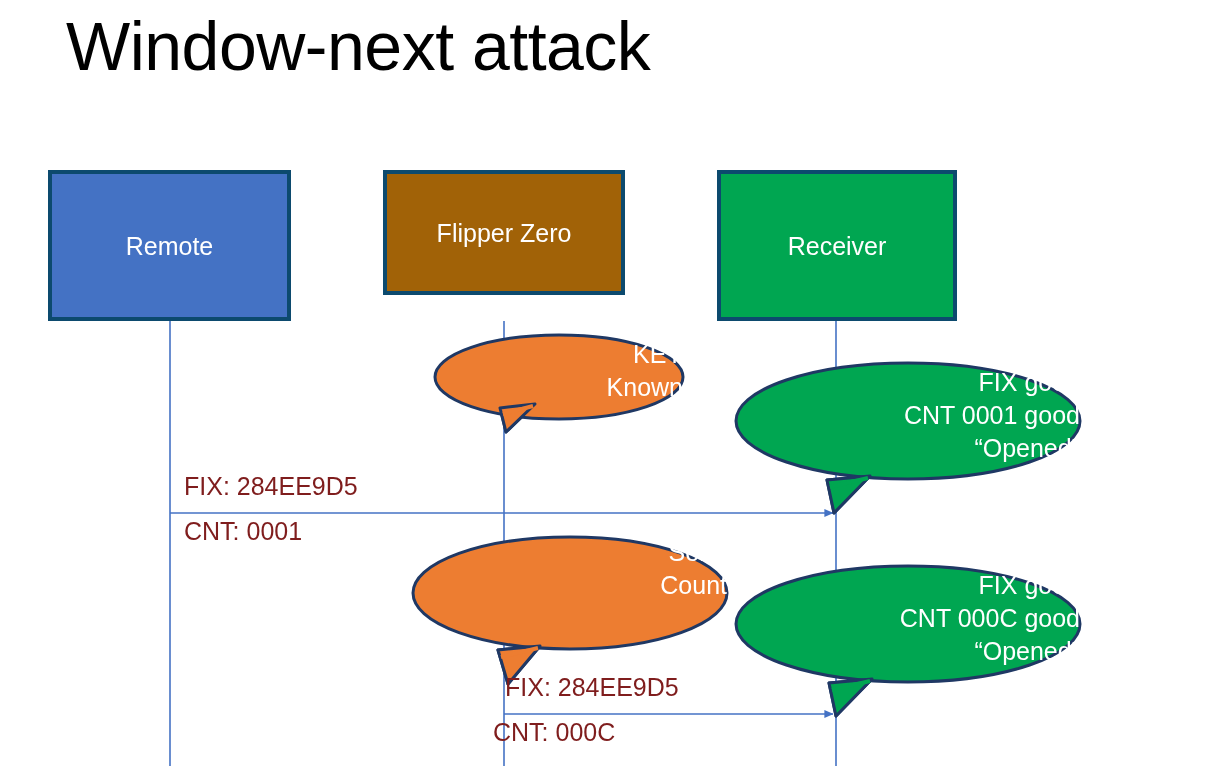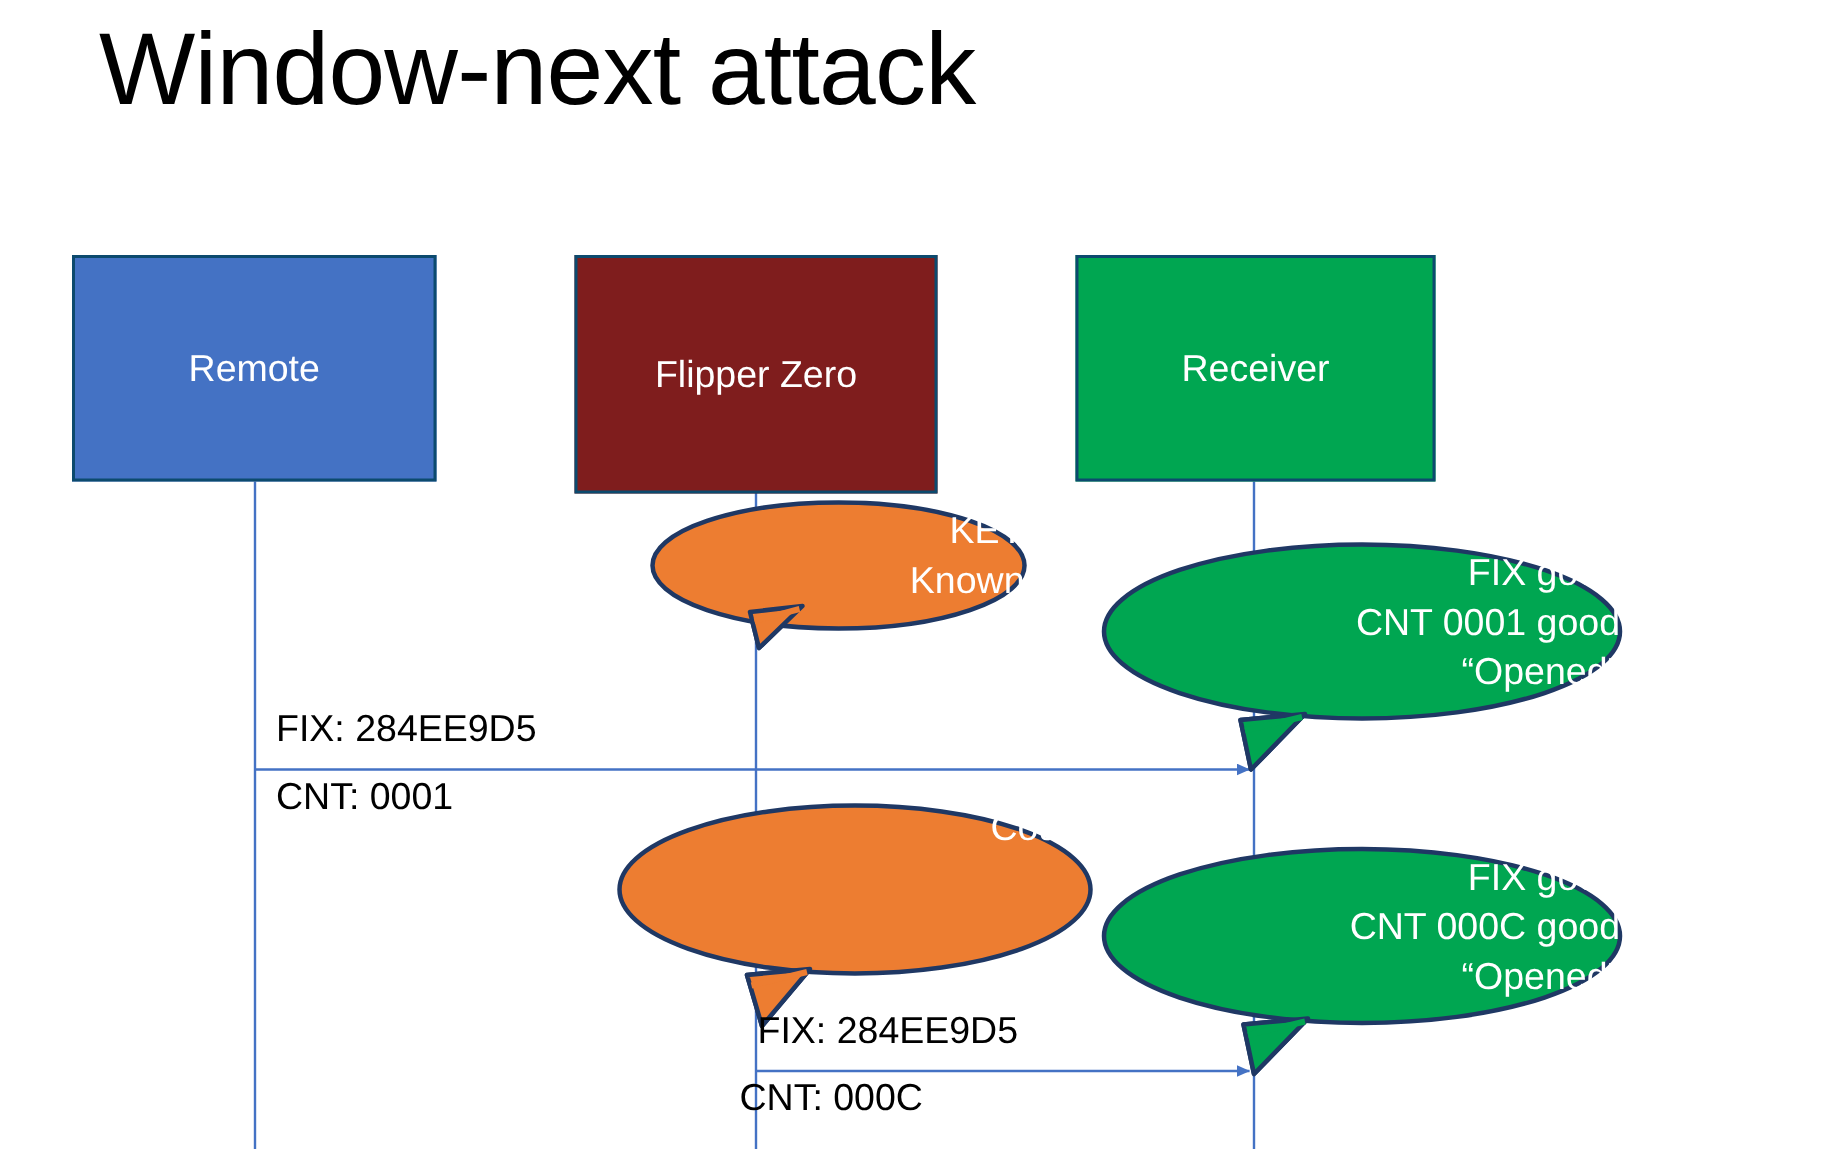--- a/index.html
+++ b/index.html
@@ -23,21 +23,21 @@
     letter-spacing:-0.5px;
     white-space:nowrap;
   }
 
   
   svg.layer{position:absolute;left:0;top:0;width:1221px;height:766px;}
 
   
   .actor{
     position:absolute;
-    border:2px solid #0c4a6e;
+    border:4px solid #0c4a6e;
     box-sizing:border-box;
     display:flex;
     align-items:center;
     justify-content:center;
     color:#ffffff;
     font-size:25px;
     line-height:30px;
     text-align:center;
   }
 
@@ -48,21 +48,21 @@
     text-align:right;
     font-size:25px;
     line-height:33px;
     pointer-events:none;
     white-space:nowrap;
   }
 
   
   .msg-line{
     position:absolute;
-    color:#000000;
+    color:#7f1d1d;
     font-size:25px;
     line-height:31px;
     white-space:nowrap;
     text-align:center;
   }
 </style>
 </head>
 <body>
 
 <div id="stage">
@@ -110,40 +110,41 @@
       <ellipse cx="908" cy="624" rx="172" ry="58" fill="#00A651" stroke="#1F3864" stroke-width="3"></ellipse>
       <path d="M836,716 L829,683 L872,679 Z" fill="#00A651" stroke="#1F3864" stroke-width="3" stroke-linejoin="round"></path>
       <path d="M832,690 L870,681" stroke="#00A651" stroke-width="4"></path>
     </g>
   </svg>
 
   <div class="actor" style="left:48px;top:170px;width:243px;height:151px;background:#4472C4;">
     <span>Remote</span>
   </div>
 
-  <div class="actor" style="left:383px;top:170px;width:242px;height:159px;background:#7f1d1d;">
+  <div class="actor" style="left:383px;top:170px;width:242px;height:125px;background:#a16207;">
     <span>Flipper Zero</span>
   </div>
 
   <div class="actor" style="left:717px;top:170px;width:240px;height:151px;background:#00A651;">
     <span>Receiver</span>
   </div>
 
   <div class="bubble-text" style="left:435px;top:338px;width:248px;">
     <div>KEY</div>
     <div>Known</div>
   </div>
 
   <div class="bubble-text" style="left:736px;top:366px;width:344px;">
     <div>FIX good</div>
     <div>CNT 0001 good</div>
     <div>“Opened”</div>
   </div>
 
   <div class="bubble-text" style="left:413px;top:536px;width:314px;">
+    <div>Send</div>
     <div>Count</div>
   </div>
 
   <div class="bubble-text" style="left:736px;top:569px;width:344px;">
     <div>FIX good</div>
     <div>CNT 000C good</div>
     <div>“Opened”</div>
   </div>
 
   <div class="msg-line" style="left:184px;top:471px;">FIX: 284EE9D5</div>

